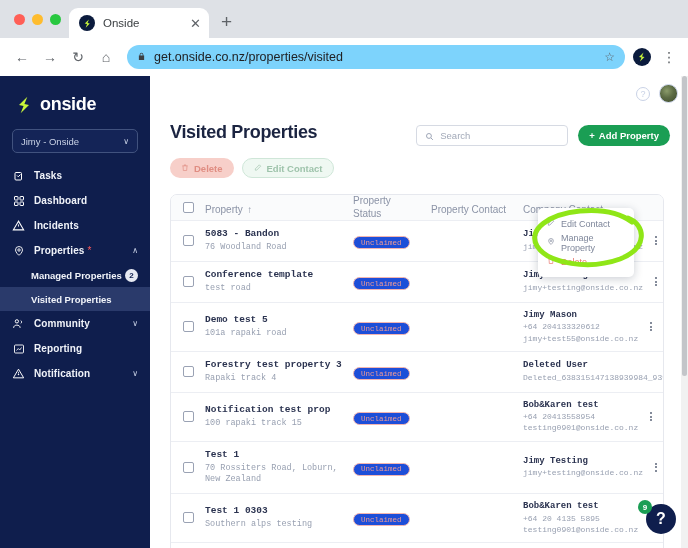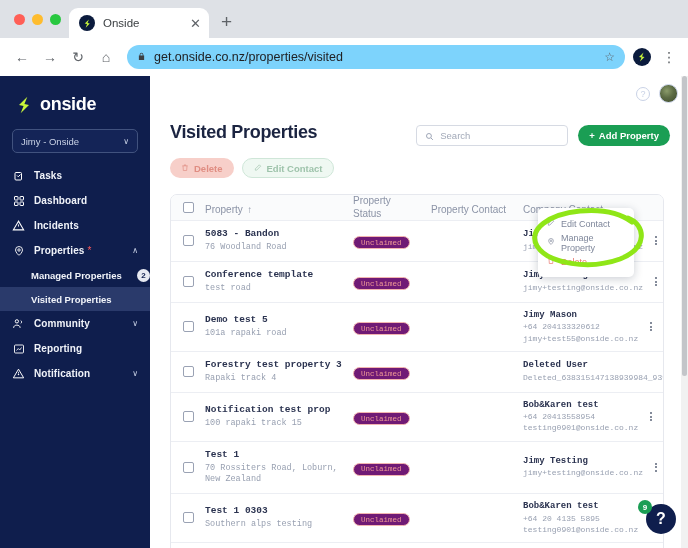--- a/index.html
+++ b/index.html
@@ -69,21 +69,21 @@
   .org-select .chev { font-size:8px; color:#c9d2e6; }
   .nav-item {
     height:25px; display:flex; align-items:center; gap:9px; padding: 0 12px; cursor:pointer;
     position:relative;
   }
   .nav-item .ic { width:13px; height:13px; flex:none; display:flex; align-items:center; justify-content:center; }
   .nav-item .txt { font-size:10px; font-weight:700; color:#f0f3f9; letter-spacing:0.1px; }
   .nav-item .chev { margin-left:auto; font-size:8px; color:#c9d2e6; }
   .nav-item .star-red { color:#ff5a5a; font-size:10px; margin-left:-6px; }
   .sub-item {
-    height:24px; display:flex; align-items:center; padding: 0 0 0 31px; cursor:pointer;
+    height:24px; display:flex; align-items:center; padding: 0 12px 0 31px; cursor:pointer;
   }
   .sub-item .txt { font-size:9.5px; font-weight:700; color:#f0f3f9; }
   .sub-item.active { background:#2a3a6b; }
   .badge-count {
     margin-left:auto; width:13px;height:13px;border-radius:50%;background:#e7eaf2;color:#0f1e4d;
     font-size:8px; font-weight:700; display:flex;align-items:center;justify-content:center;
   }
 
   
   .topbar-right {
@@ -139,21 +139,21 @@
   .c-pcon  { width:92px; flex:none; }
   .c-ccon  { flex:1; }
   .c-menu  { width:26px; flex:none; display:flex; align-items:center; justify-content:center; }
   .th { font-size:10px; color:#8b93a6; line-height:1.25; }
   .chk { width:11px;height:11px;border:1.3px solid #9aa2b4;border-radius:2px;cursor:pointer;background:#fff;}
   .tbody-row { min-height:38px; align-items:center; padding: 7px 0; font-family: Liberation Mono, monospace; }
   .prop-name { font-size:9.5px; font-weight:700; color:#2b3350; line-height:1.3; }
   .prop-addr { font-size:8.5px; color:#98a0b1; line-height:1.35; margin-top:2px; }
   .tag-unclaimed {
     display:inline-flex; align-items:center; height:13px; padding: 0 7px; border-radius:7px;
-    border:1px solid #f3b5b0; color:#ef9a95; font-size:7.5px; background:#701a75;text-align:center;
+    border:1px solid #f3b5b0; color:#ef9a95; font-size:7.5px; background:#1d4ed8;text-align:center;
   }
   .cc-name { font-size:9px; font-weight:700; color:#2b3350; line-height:1.3; }
   .cc-line { font-size:8px; color:#98a0b1; line-height:1.4; }
   .dots-ic { display:flex; flex-direction:column; gap:1.5px; cursor:pointer; }
   .dots-ic i { width:2px;height:2px;border-radius:50%;background:#5b6479;display:block; }
 
   
   .popup {
     position:absolute; left:388px; top:104px; width:96px; background:#fff; border-radius:5px;
     box-shadow: 0 2px 10px rgba(20,30,60,.22); padding: 6px 0; z-index:40;

